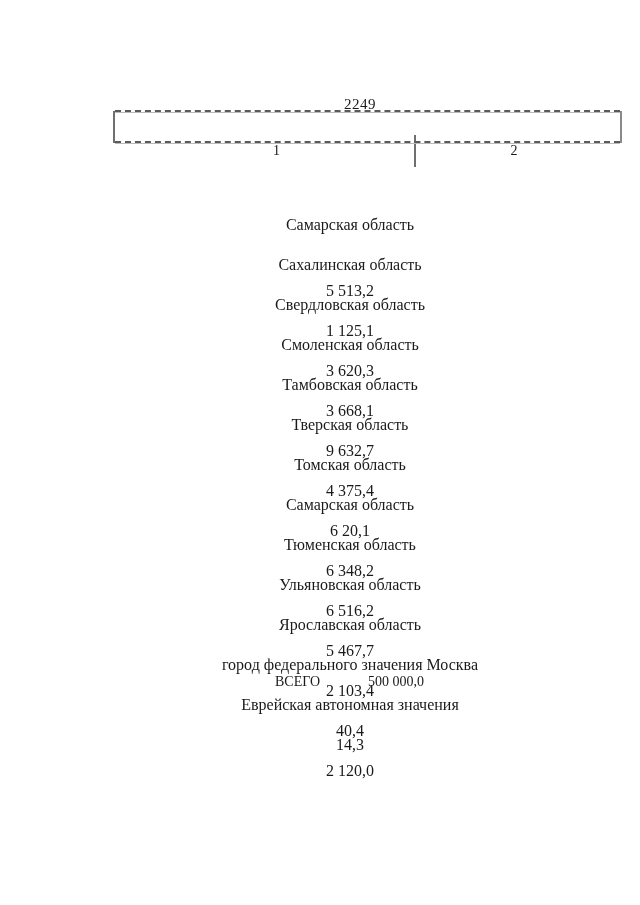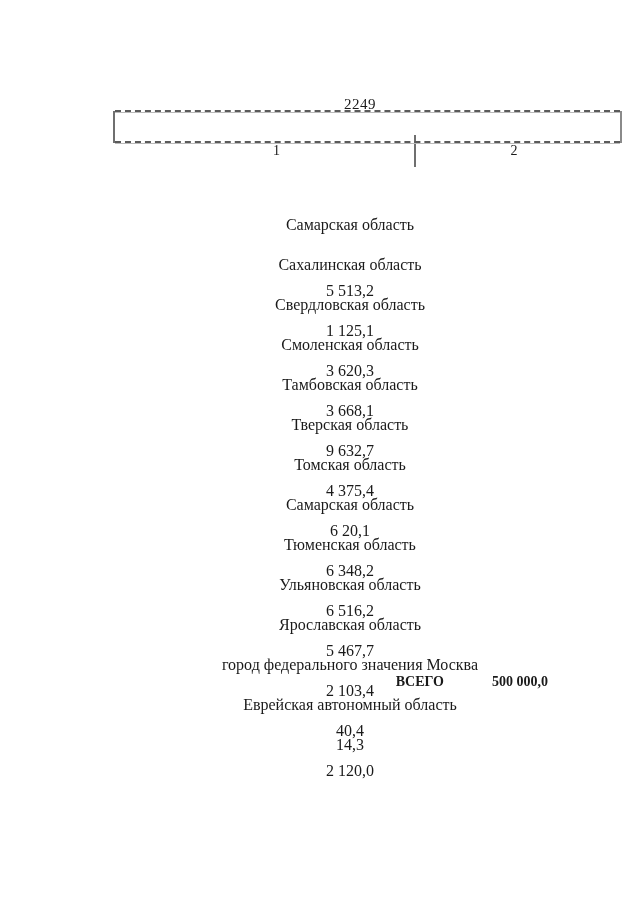--- a/index.html
+++ b/index.html
@@ -61,24 +61,24 @@
     flex-direction: column;
   }
   .row .name  { text-align: left;  white-space: nowrap; }
   .row .value { text-align: right; white-space: nowrap; }
 
   .total-row {
     position: absolute;
     left: 63px; right: 68px; top: 618px;
     height: 29px;
     display: flex;
-    justify-content: flex-end;
+    justify-content: center;
     align-items: center;
     font-size: 14px;
-    font-weight: bold;
+    font-weight: normal;
   }
 </style>
 </head>
 <body>
 
 <div class="page">
 
   <div class="page-number">2249</div>
 
   <div class="header-table">
@@ -129,21 +129,21 @@
       </div>
       <div class="row">
         <span class="name">Ярославская область</span>
         <span class="value">2 103,4</span>
       </div>
       <div class="row">
         <span class="name">город федерального значения Москва</span>
         <span class="value">40,4</span>
       </div>
       <div class="row">
-        <span class="name">Еврейская автономный область</span>
+        <span class="name">Еврейская автономная значения</span>
         <span class="value">2 120,0</span>
       </div>
       <div class="row">
         <span class="value">14,3</span>
       </div>
     </div>
 
   <div class="total-row">
     <span class="name">ВСЕГО</span>
     <span class="value">500 000,0</span>

